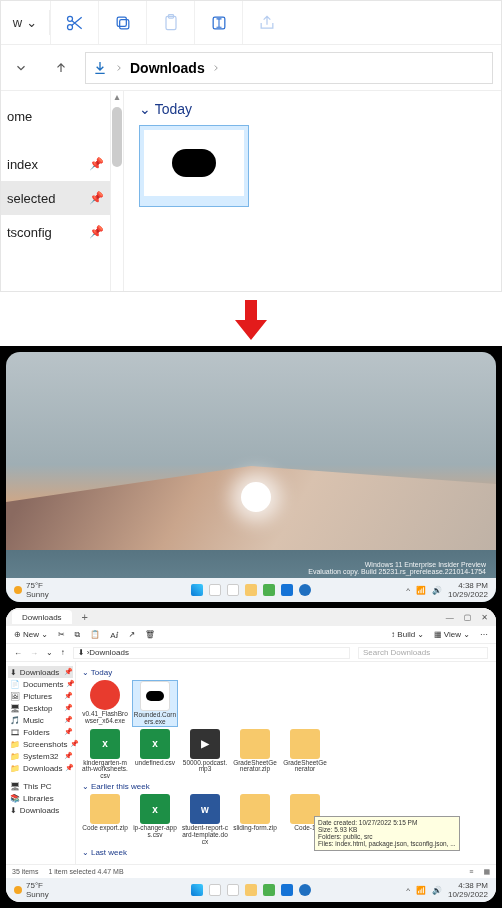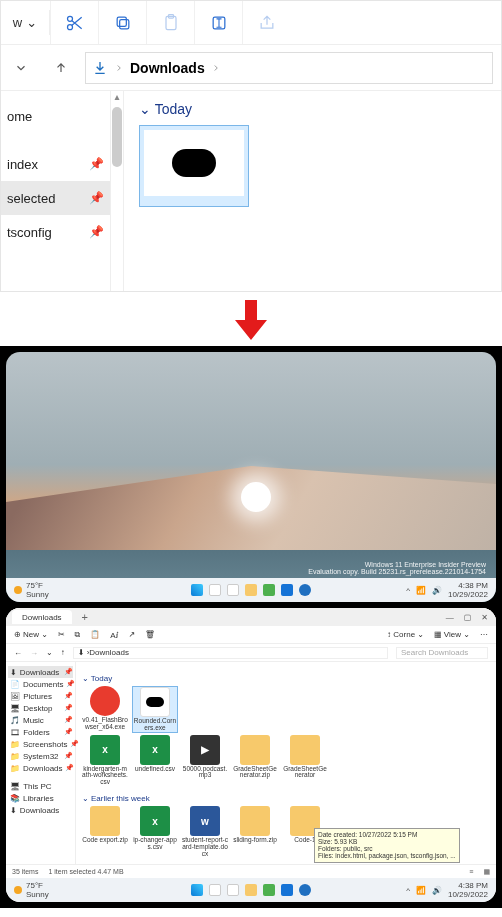--- a/index.html
+++ b/index.html
@@ -57,28 +57,28 @@
   .exp2-wrap { border-radius:14px; overflow:hidden; background:#fff; }
   .exp2 { height:270px; background:#fff; font-size:8px; color:#333; display:flex; flex-direction:column; }
   .exp2 .tabbar { height:18px; background:#f0f0f0; display:flex; align-items:center; padding-left:6px; gap:6px; }
   .exp2 .tabbar .tab { background:#fff; height:14px; border-radius:4px 4px 0 0; padding:0 10px; display:flex; align-items:center; }
   .exp2 .tabbar .plus { font-size:11px; color:#666; padding:0 4px; }
   .exp2 .tabbar .winbtns { margin-left:auto; display:flex; gap:10px; padding-right:8px; color:#555; }
   .exp2 .toolbar { height:18px; display:flex; align-items:center; padding:0 8px; gap:10px; border-bottom:1px solid #eee; }
   .exp2 .toolbar .grow { flex:1; }
   .exp2 .addr { height:18px; display:flex; align-items:center; padding:0 8px; gap:8px; border-bottom:1px solid #eee; }
   .exp2 .addr .crumb { flex:1; border:1px solid #eee; height:12px; display:flex; align-items:center; padding:0 4px; }
-  .exp2 .addr .search { width:92px; border:1px solid #eee; height:12px; display:flex; align-items:center; padding:0 4px; color:#aaa; }
+  .exp2 .addr .search { width:130px; border:1px solid #eee; height:12px; display:flex; align-items:center; padding:0 4px; color:#aaa; }
   .exp2 .main { flex:1; display:flex; overflow:hidden; }
   .exp2 .nav { width:70px; border-right:1px solid #eee; padding:4px 2px; }
   .exp2 .nav .itm { height:12px; display:flex; align-items:center; gap:3px; padding-left:2px; }
   .exp2 .nav .itm.sel { background:#e6e6e6; }
   .exp2 .nav .pin2 { margin-left:auto; color:#ccc; font-size:7px; }
   .exp2 .files { flex:1; padding:4px 6px; overflow:hidden; }
-  .exp2 .ghead { color:#1b3a8a; font-size:8px; margin:8px 0 3px; }
+  .exp2 .ghead { color:#1b3a8a; font-size:8px; margin:2px 0 3px; }
   .exp2 .row { display:flex; gap:4px; margin-bottom:2px; }
   .exp2 .tile { width:46px; text-align:center; }
   .exp2 .tile .ic { width:30px; height:30px; margin:0 auto 1px; border-radius:3px; display:flex; align-items:center; justify-content:center; font-size:10px; font-weight:bold; color:#fff; }
   .exp2 .tile .lbl { font-size:6.5px; line-height:1.05; min-height:12px; word-break:break-all; }
   .exp2 .tile.sel { background:#d6ecff; border:1px solid #7ab6e8; }
   .exp2 .tooltip { position:absolute; background:#ffffe1; border:1px solid #999; font-size:6.5px; padding:2px 3px; line-height:1.1; }
   .exp2 .status { height:14px; border-top:1px solid #eee; display:flex; align-items:center; padding:0 6px; font-size:7px; color:#555; gap:10px; }
   .exp2 .status .sp { flex:1; }
   .taskbar2 { height:24px; background:#eef2f6; display:flex; align-items:center; justify-content:center; position:relative; font-size:10px; }
   .taskbar2 .left { position:absolute; left:8px; display:flex; align-items:center; gap:4px; font-size:8px; color:#444; }
@@ -250,21 +250,21 @@
       </div>
       <div class="toolbar">
         <span>⊕ <span>New</span> ⌄</span>
         <span>✂</span>
         <span>⧉</span>
         <span>📋</span>
         <span>Aⅈ</span>
         <span>↗</span>
         <span>🗑</span>
         <span class="grow"></span>
-        <span>↕ <span>Corne</span> ⌄</span>
+        <span>↕ <span>Build</span> ⌄</span>
         <span>▦ <span>View</span> ⌄</span>
         <span>⋯</span>
       </div>
       <div class="addr">
         <span>←</span>
         <span style="opacity:.4;">→</span>
         <span>⌄</span>
         <span>↑</span>
         <div class="crumb">⬇ › <span>Downloads</span></div>
         <div class="search">

